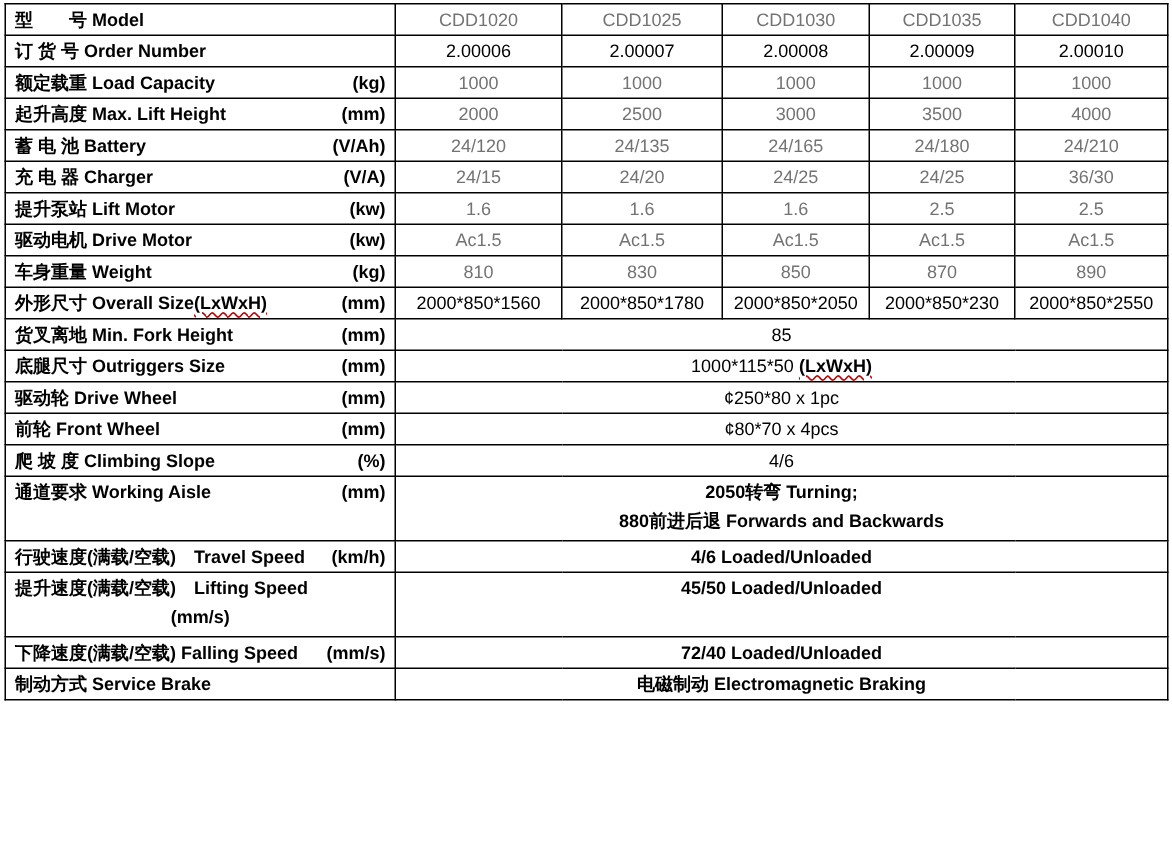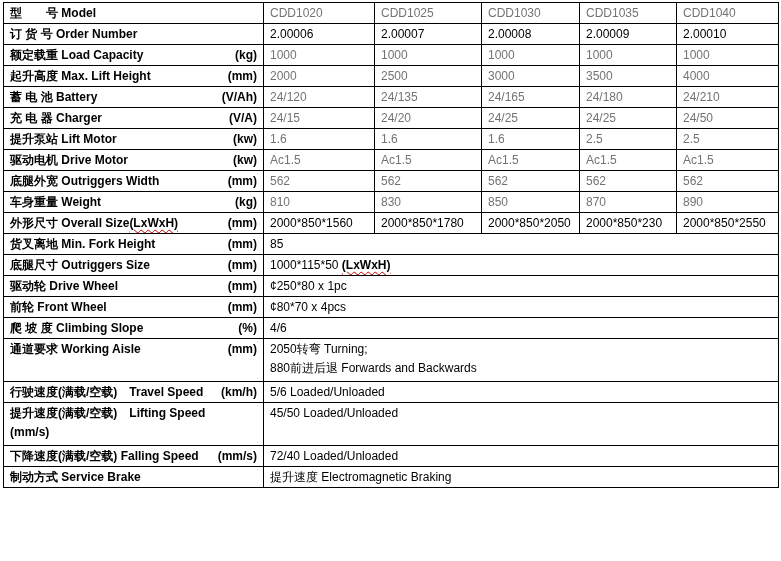--- a/index.html
+++ b/index.html
@@ -6,37 +6,38 @@
   body{
     font-family:"Liberation Sans","DejaVu Sans",sans-serif;
     font-size:12px;color:#000;
     width:781px;height:561px;overflow:hidden;
   }
   .page{padding:2px 0 0 3px;}
   table.spec{
     border-collapse:collapse;
     table-layout:fixed;
     width:775px;
+    text-align:center;
   }
   table.spec td{
     border:1px solid #000;
     padding:0 6px;
     height:20px;
     line-height:19px;
     vertical-align:middle;
     white-space:nowrap;
     overflow:hidden;
   }
   tr.tall td{height:41px;vertical-align:top;padding-top:1px;}
   .label-line{display:flex;justify-content:space-between;align-items:baseline;}
   .lbl,.unit{font-weight:bold;}
   .unit{margin-left:4px;}
   .unit-below{font-weight:bold;}
   td.val.blue{color:#737373;}
-  td.val.boldval{font-weight:normal;}
+  td.val.boldval{font-weight:bold;}
   .wavy{
     font-weight:bold;
     text-decoration-line:underline;
     text-decoration-style:wavy;
     text-decoration-color:#c00000;
     text-decoration-thickness:1px;
     text-underline-offset:2px;
   }
 </style>
 </head>
@@ -120,21 +121,21 @@
           <td class="label-cell">
             <div class="label-line">
               <span class="lbl"><span>充 电 器 Charger</span></span>
               <span class="unit">(V/A)</span>
             </div>
           </td>
           <td class="val blue">24/15</td>
           <td class="val blue">24/20</td>
           <td class="val blue">24/25</td>
           <td class="val blue">24/25</td>
-          <td class="val blue">24/50</td>
+          <td class="val blue">36/30</td>
         </tr>
         <tr>
           <td class="label-cell">
             <div class="label-line">
               <span class="lbl"><span>提升泵站 Lift Motor</span></span>
               <span class="unit">(kw)</span>
             </div>
           </td>
           <td class="val blue">1.6</td>
           <td class="val blue">1.6</td>
@@ -151,33 +152,20 @@
           </td>
           <td class="val blue">Ac1.5</td>
           <td class="val blue">Ac1.5</td>
           <td class="val blue">Ac1.5</td>
           <td class="val blue">Ac1.5</td>
           <td class="val blue">Ac1.5</td>
         </tr>
         <tr>
           <td class="label-cell">
             <div class="label-line">
-              <span class="lbl"><span>底腿外宽 Outriggers Width</span></span>
-              <span class="unit">(mm)</span>
-            </div>
-          </td>
-          <td class="val blue">562</td>
-          <td class="val blue">562</td>
-          <td class="val blue">562</td>
-          <td class="val blue">562</td>
-          <td class="val blue">562</td>
-        </tr>
-        <tr>
-          <td class="label-cell">
-            <div class="label-line">
               <span class="lbl"><span>车身重量 Weight</span></span>
               <span class="unit">(kg)</span>
             </div>
           </td>
           <td class="val blue">810</td>
           <td class="val blue">830</td>
           <td class="val blue">850</td>
           <td class="val blue">870</td>
           <td class="val blue">890</td>
         </tr>
@@ -251,21 +239,21 @@
             <div>880前进后退 Forwards and Backwards</div>
           </td>
         </tr>
         <tr>
           <td class="label-cell">
             <div class="label-line">
               <span class="lbl"><span>行驶速度(满载/空载)　Travel Speed</span></span>
               <span class="unit">(km/h)</span>
             </div>
           </td>
-          <td class="val merged boldval" colspan="5"><span>5/6 Loaded/Unloaded</span></td>
+          <td class="val merged boldval" colspan="5"><span>4/6 Loaded/Unloaded</span></td>
         </tr>
         <tr class="tall">
           <td class="label-cell">
             <div class="label-line">
               <span class="lbl"><span>提升速度(满载/空载)　Lifting Speed</span></span>
             </div>
             <div class="unit-below">(mm/s)</div>
           </td>
           <td class="val merged boldval" colspan="5"><span>45/50 Loaded/Unloaded</span></td>
         </tr>
@@ -277,17 +265,17 @@
             </div>
           </td>
           <td class="val merged boldval" colspan="5"><span>72/40 Loaded/Unloaded</span></td>
         </tr>
         <tr>
           <td class="label-cell">
             <div class="label-line">
               <span class="lbl"><span>制动方式 Service Brake</span></span>
             </div>
           </td>
-          <td class="val merged boldval" colspan="5"><span>提升速度 Electromagnetic Braking</span></td>
+          <td class="val merged boldval" colspan="5"><span>电磁制动 Electromagnetic Braking</span></td>
         </tr>
       </tbody>
   </table>
 </div>
 
 </body></html>

